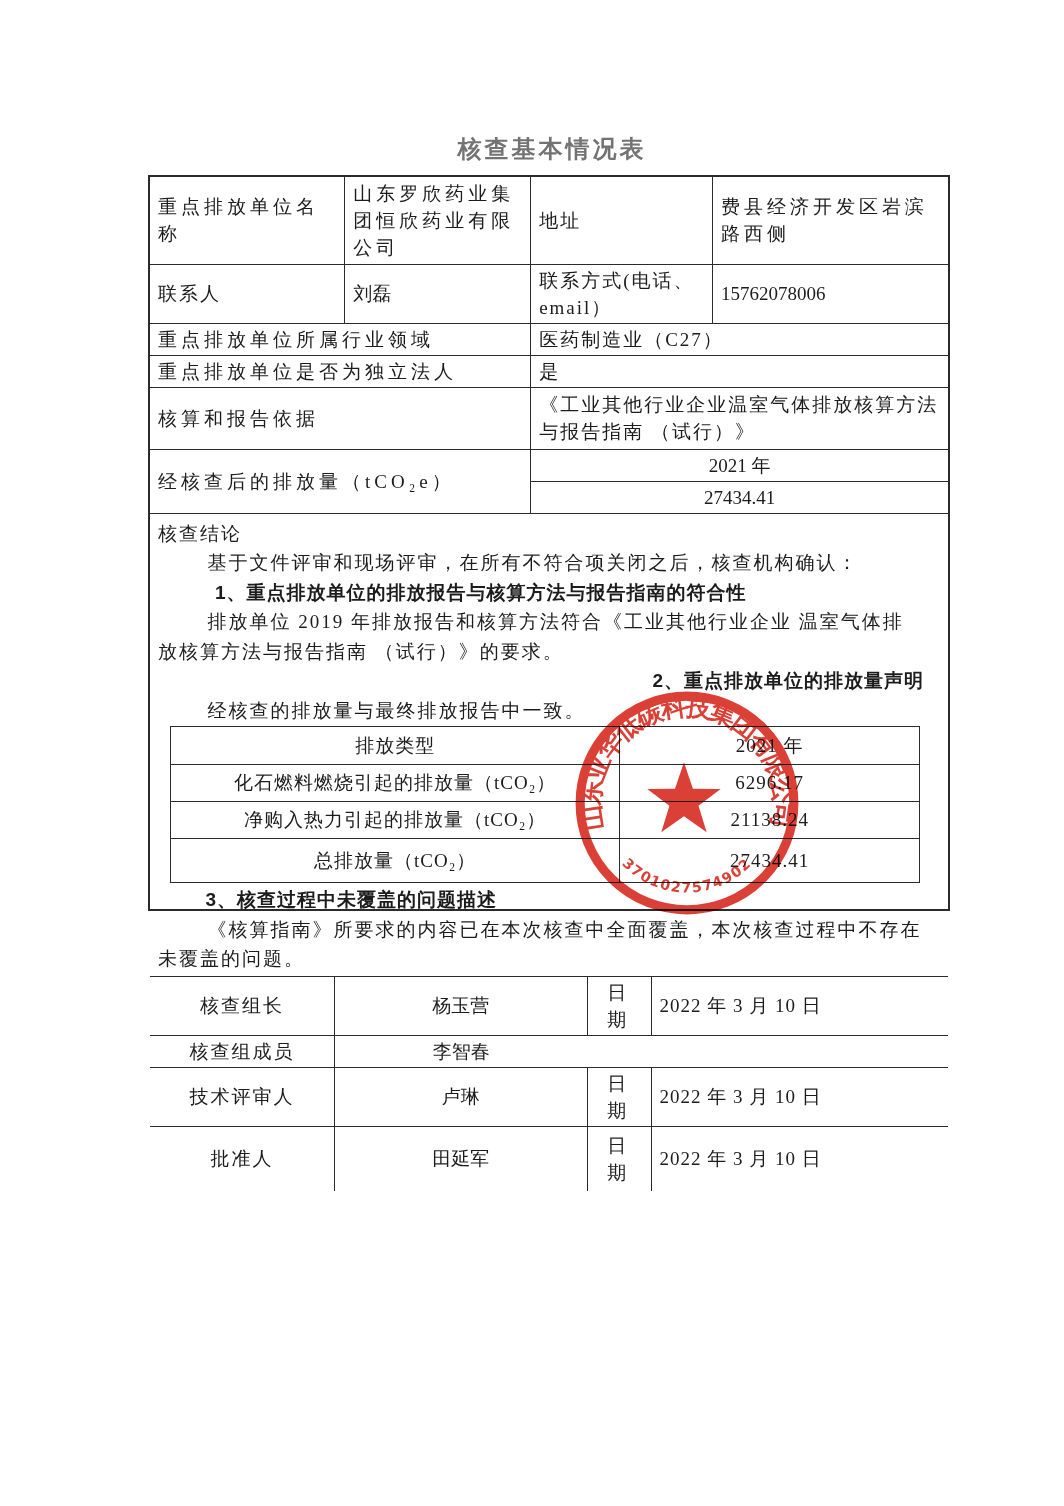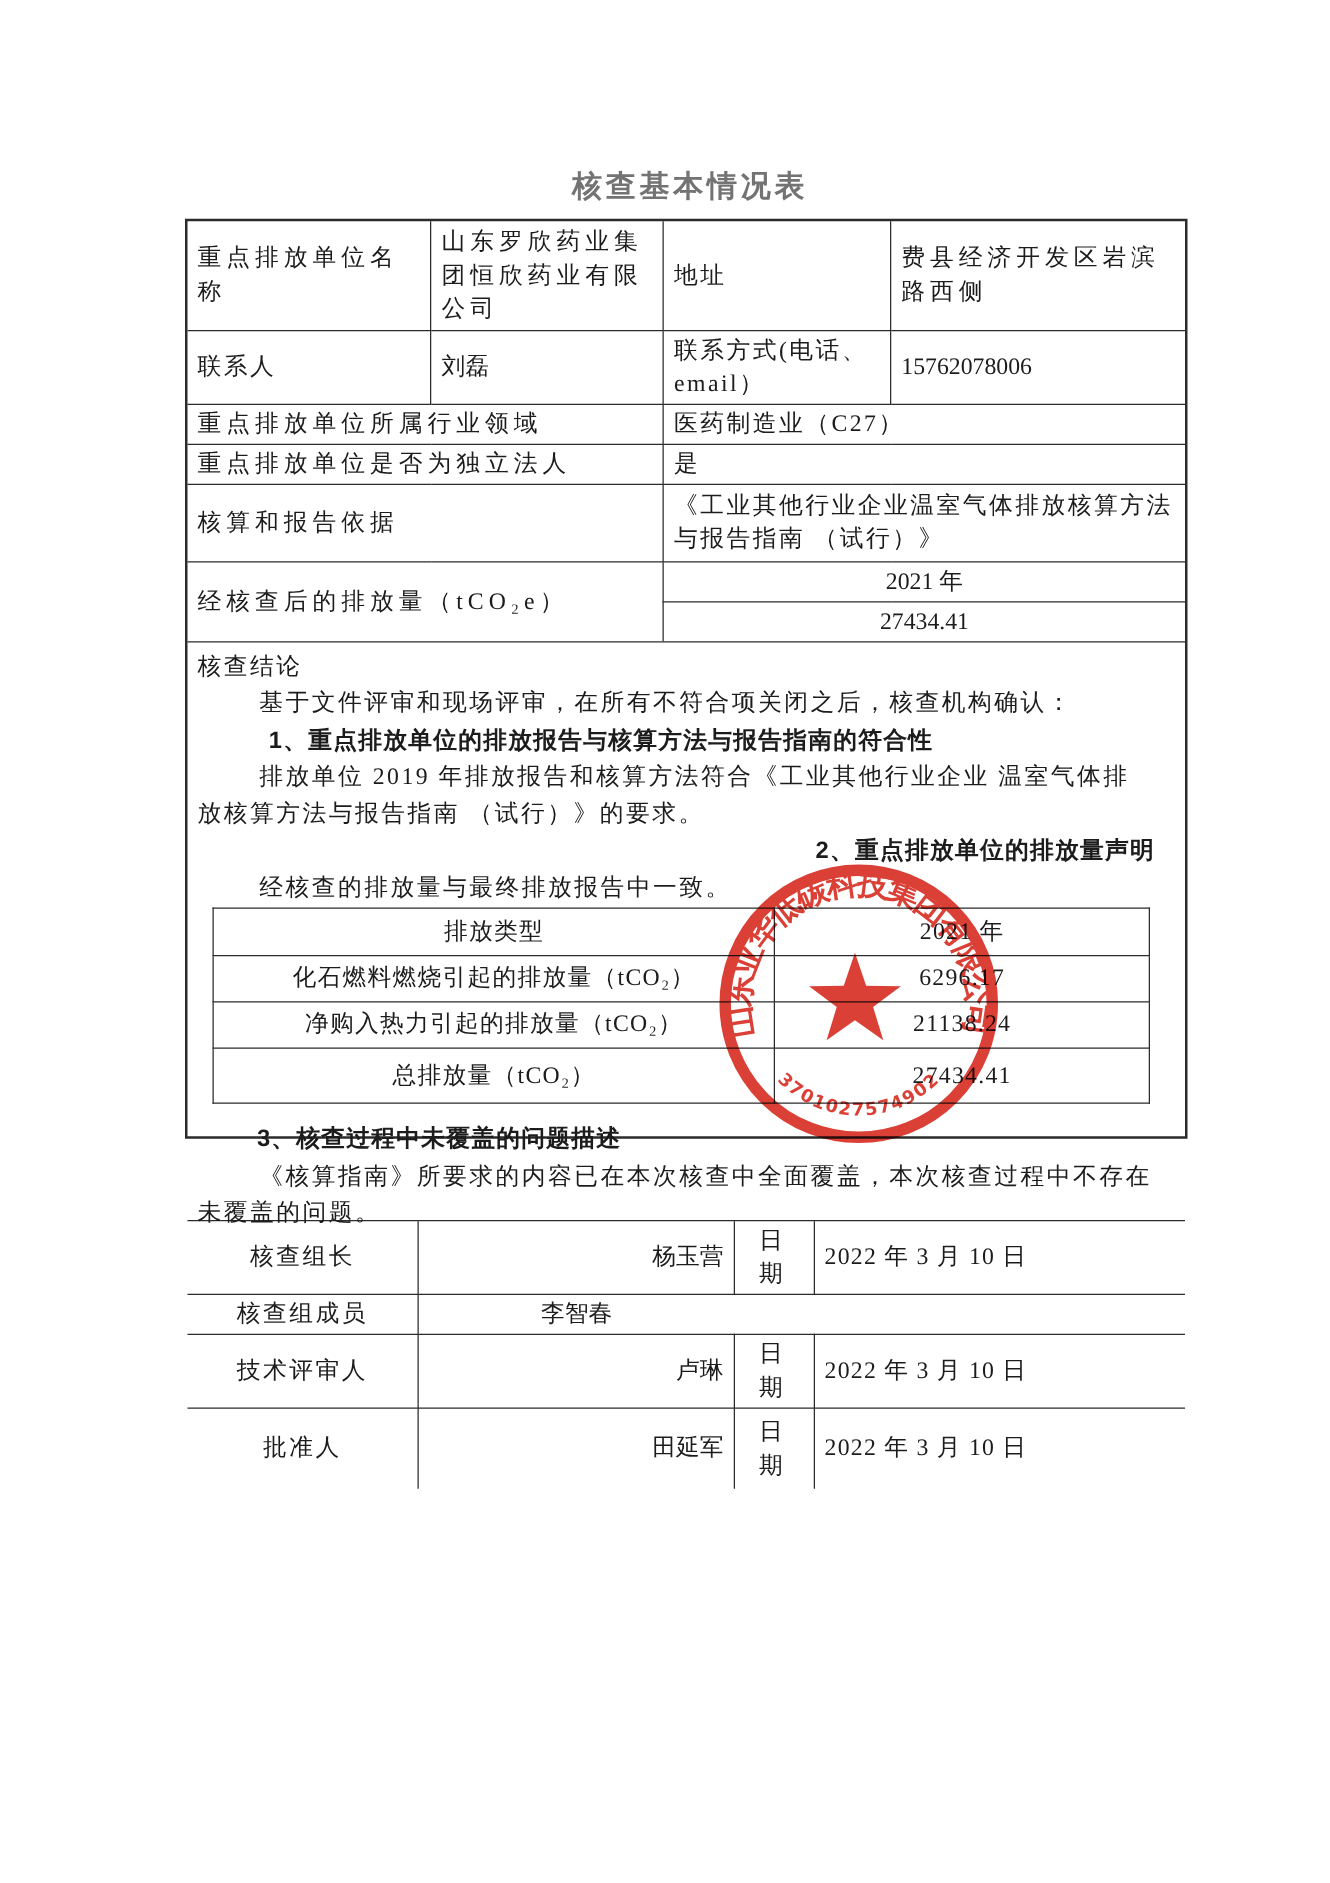--- a/index.html
+++ b/index.html
@@ -67,39 +67,39 @@
   .ind-h3    { text-indent: 2.5em; }
   .bold-h {
     font-family: "Liberation Sans", "DejaVu Sans", sans-serif;
     font-weight: bold;
     letter-spacing: 1px;
   }
   table.emit {
     border-collapse: collapse;
     table-layout: fixed;
     width: calc(100% - 16px);
-    margin: 1px 4px 14px 12px;
+    margin: 1px 4px 2px 12px;
   }
   table.emit td {
     border: 1.5px solid #2b2b2b;
     font-size: 19px;
     text-align: center;
     padding: 0 4px;
     letter-spacing: 1px;
   }
   table.emit tr.r1 td { height: 38px; }
   table.emit tr.r2 td { height: 37px; }
   table.emit tr.r3 td { height: 37px; }
   table.emit tr.r4 td { height: 44px; }
   col.e1 { width: 60%; } col.e2 { width: 40%; }
   
   col.s1 { width: 23.1%; } col.s2 { width: 31.7%; }
   col.s3 { width: 8.0%; }  col.s4 { width: 37.2%; }
   td.role { text-align: center; letter-spacing: 2px; }
-  td.pname { text-align: right; }
+  td.pname { text-align: center; }
   td.datelbl { text-align: center; letter-spacing: 5px; padding: 2px 2px; }
   td.dateval { text-align: left; padding-left: 16px; letter-spacing: 1px; margin-left: 16px; }
   .name-span { display: inline-block; width: 253px; text-align: center; }
   
   .stamp {
     position: absolute;
     left: 571px; top: 687px;
     width: 232px; height: 232px;
     opacity: 0.88;
     mix-blend-mode: multiply;

